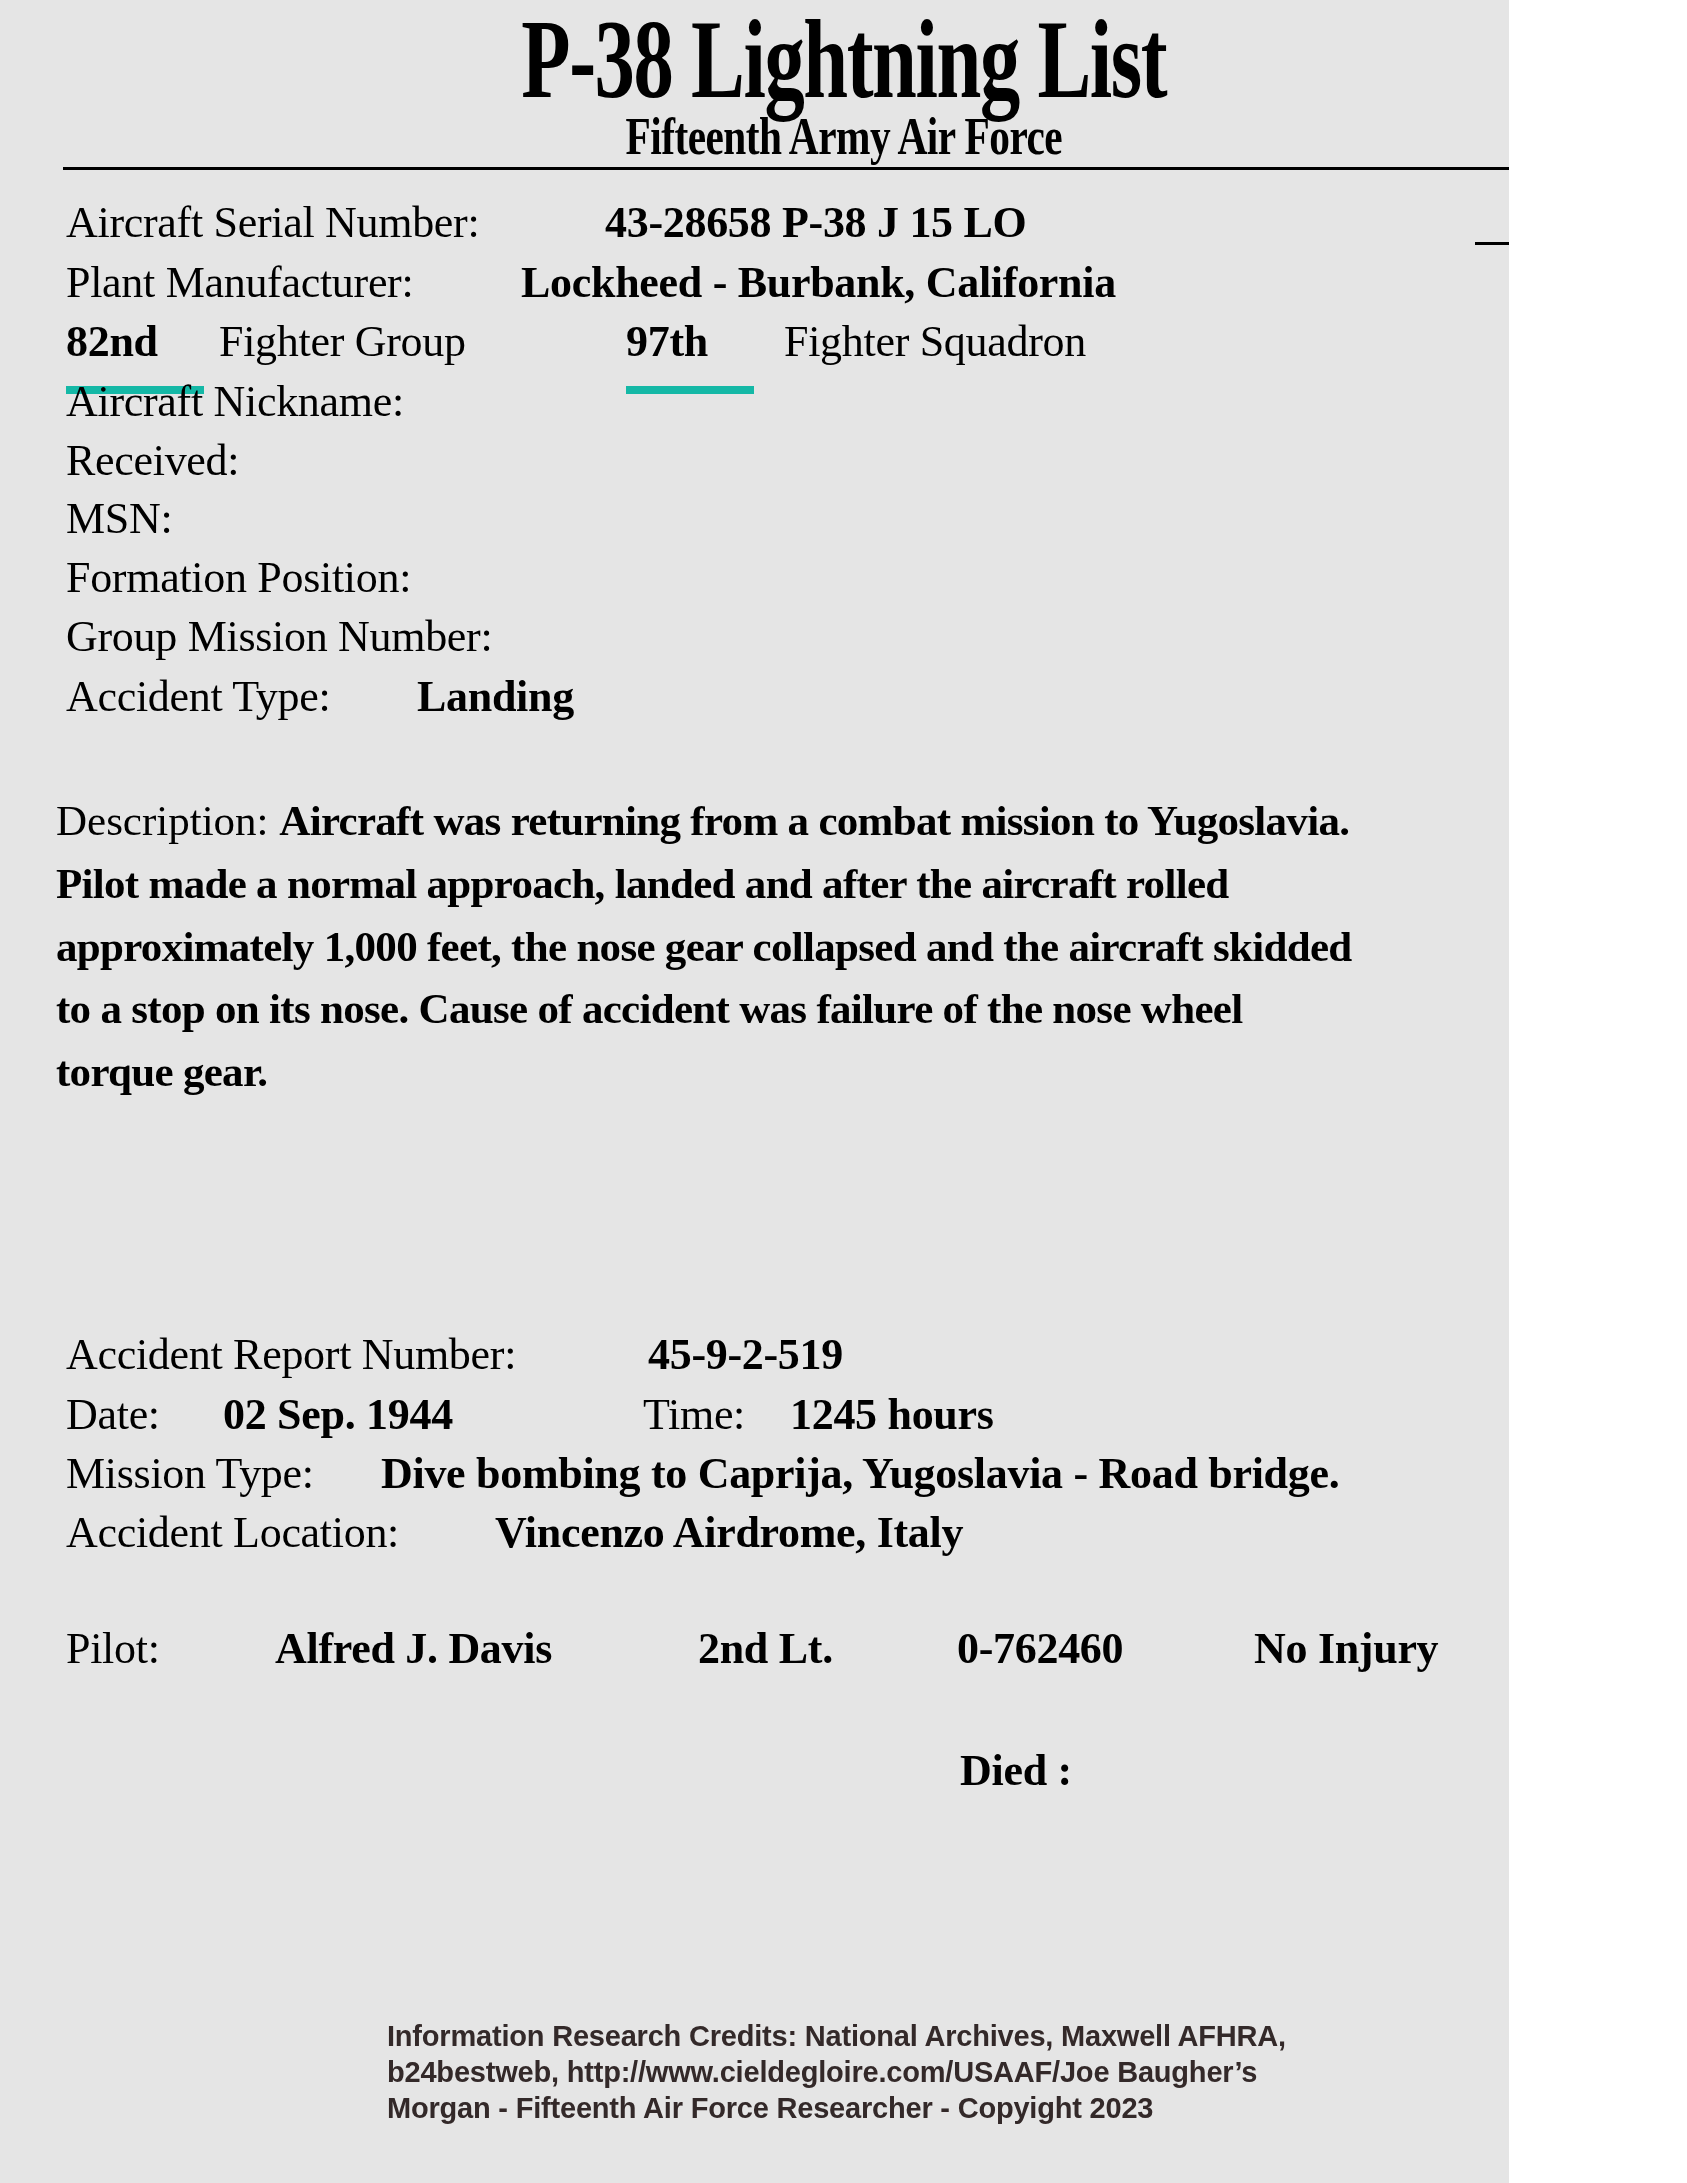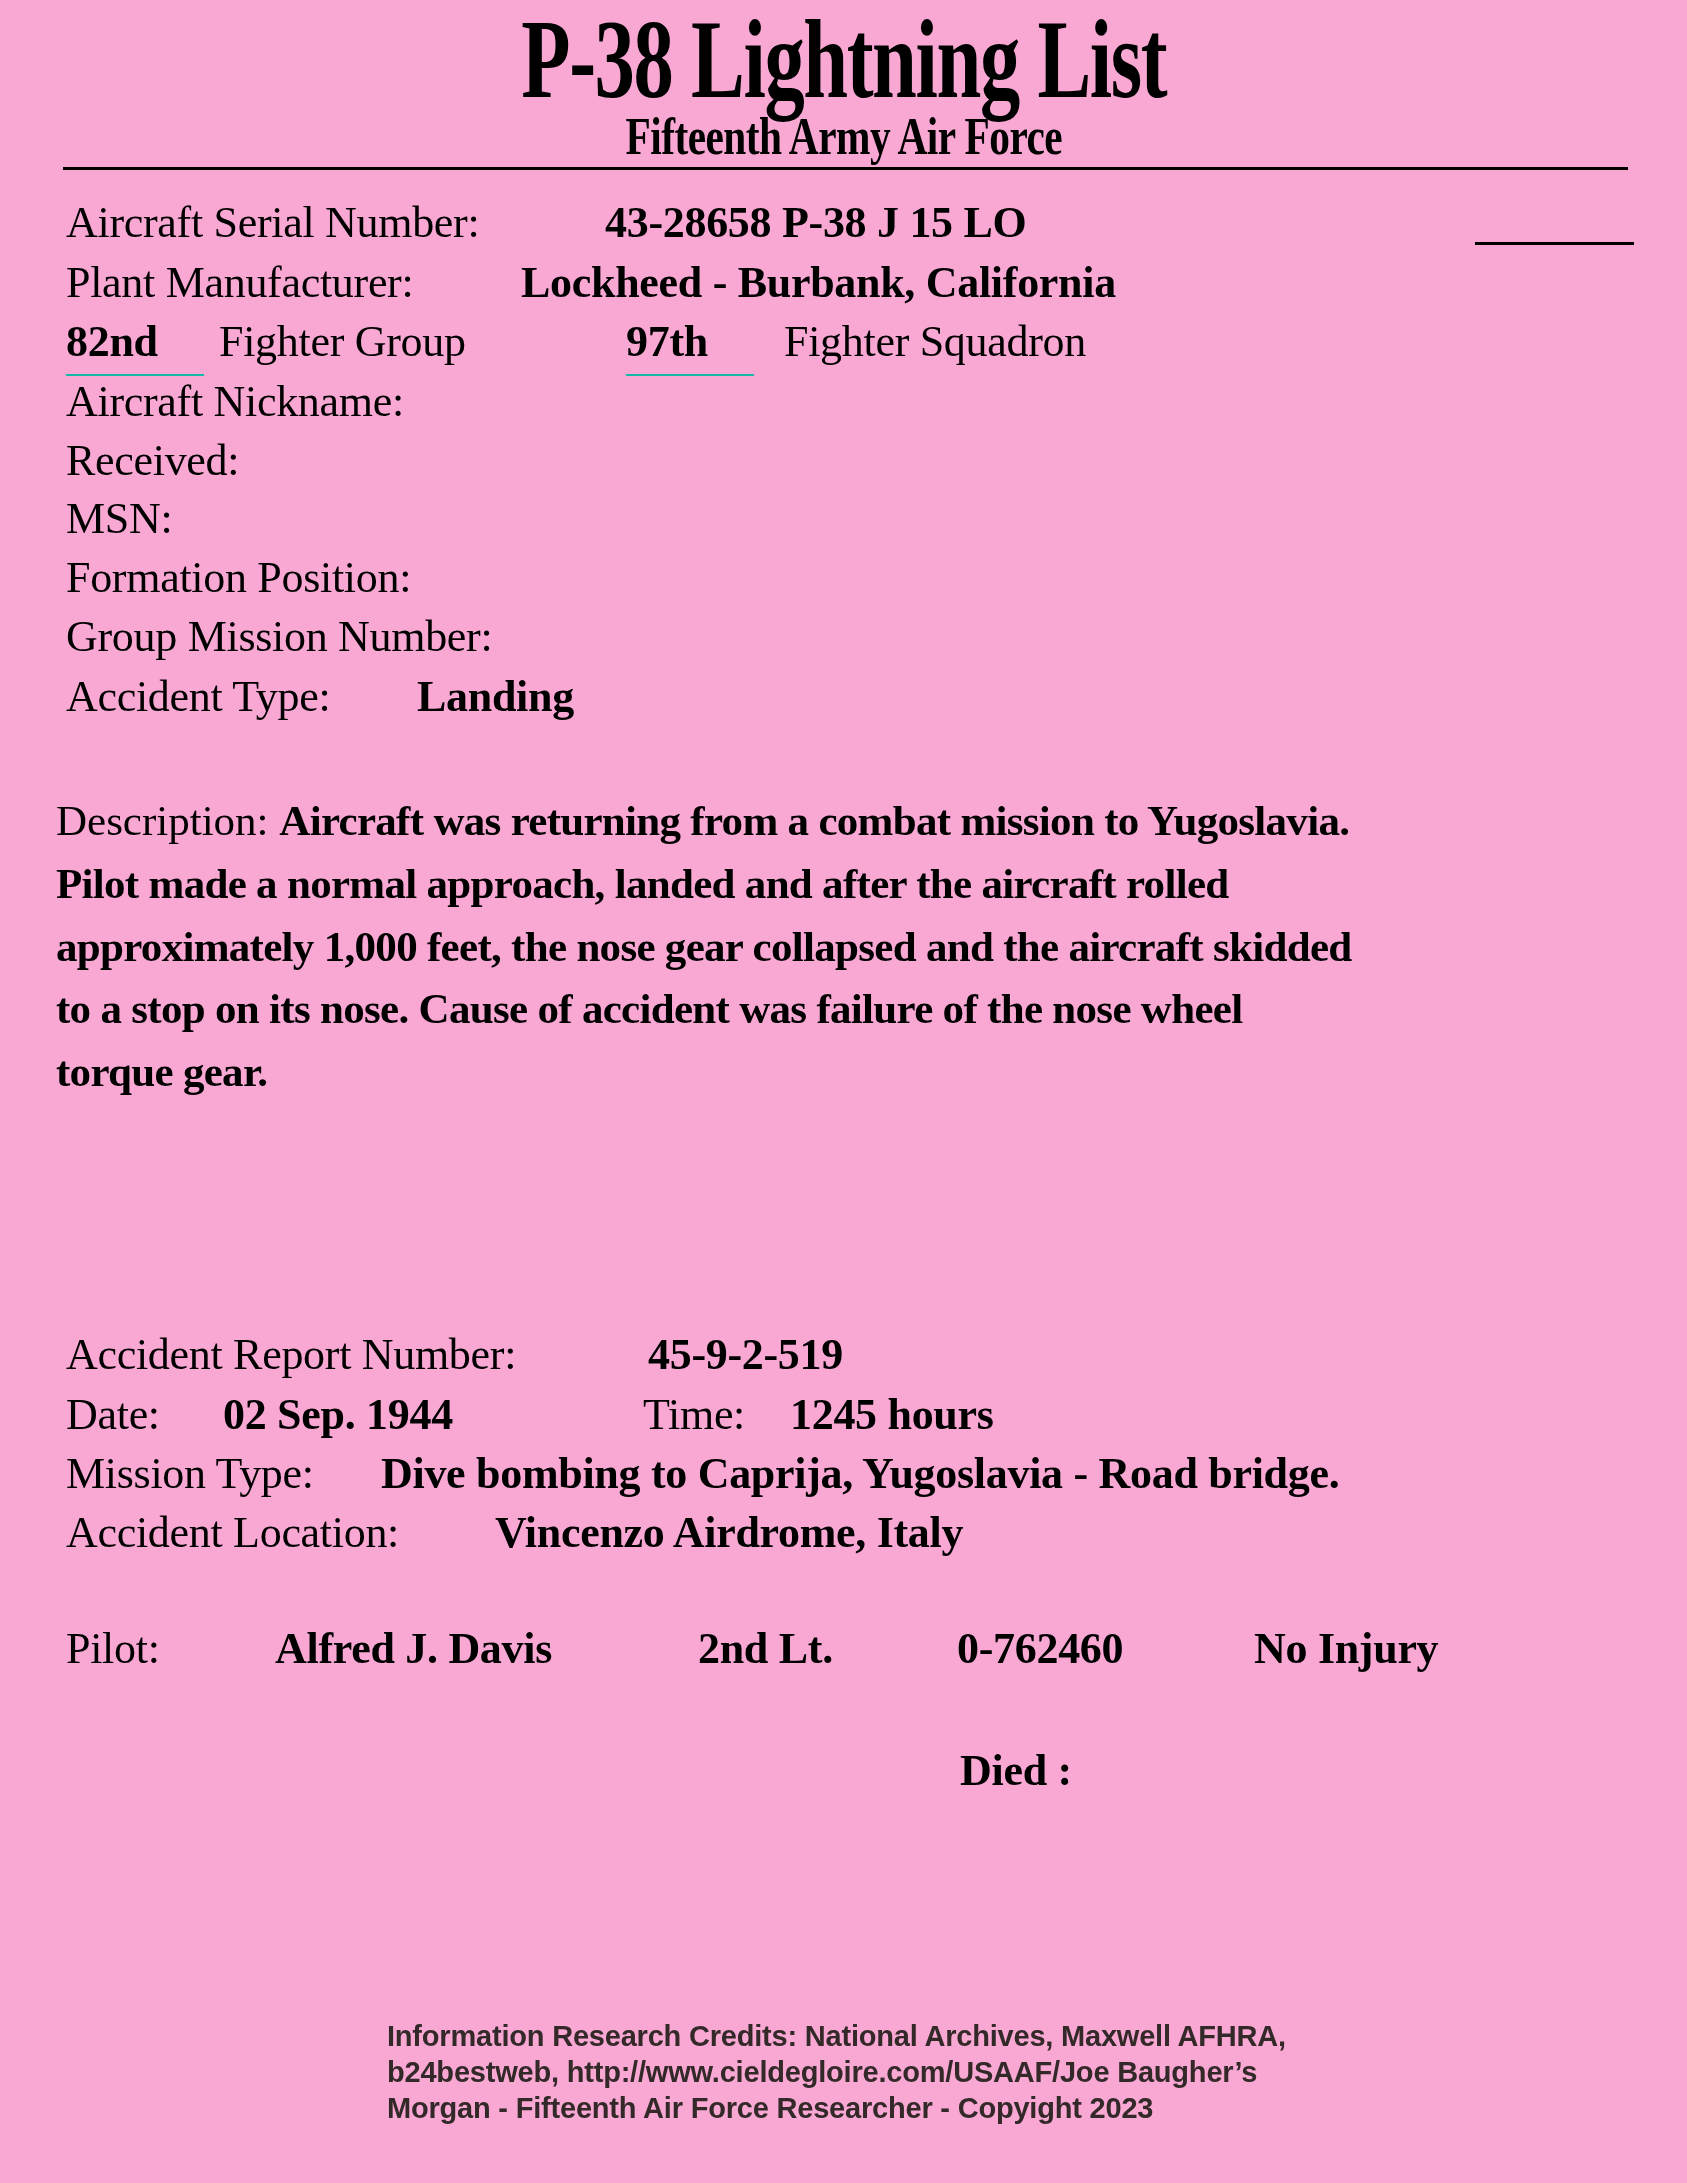--- a/index.html
+++ b/index.html
@@ -1,20 +1,20 @@
 <!DOCTYPE html>
 <html style="font-size:10.6px"><head>
 <meta charset="utf-8">
 <style>
   html, body { margin: 0; padding: 0; background: #ffffff; }
   .page {
     position: relative;
-    width: 1687px;
+    width: 1509px;
     height: 2183px;
-    background: #f9a8d4;
+    background: #e5e5e5;
     font-family: "Liberation Serif", serif;
     color: #000000;
     overflow: hidden;
   }
   
   .title-wrap {
     position: absolute;
     top: -5.3px; left: 0; width: 1687px;
     text-align: center;
     white-space: nowrap;
@@ -62,23 +62,23 @@
     font-size: 44px;
     letter-spacing: -0.3px;
     white-space: nowrap;
     width: 1628px;
     margin-left: 10px;
   }
   .line .seg { position: absolute; top: 0; white-space: nowrap; }
   .lab { font-weight: normal; }
   .val { font-weight: bold; }
   .ul-val {
-    border-bottom: 2px solid #14b8a6;
+    border-bottom: 8px solid #14b8a6;
     padding-right: 46px;
-    padding-bottom: 4px;
+    padding-bottom: 16px;
   }
   
   .desc-line {
     position: absolute;
     left: 56px;
     height: 63px;
     line-height: 57px;
     font-size: 43px;
     white-space: nowrap;
     width: 1628px;

